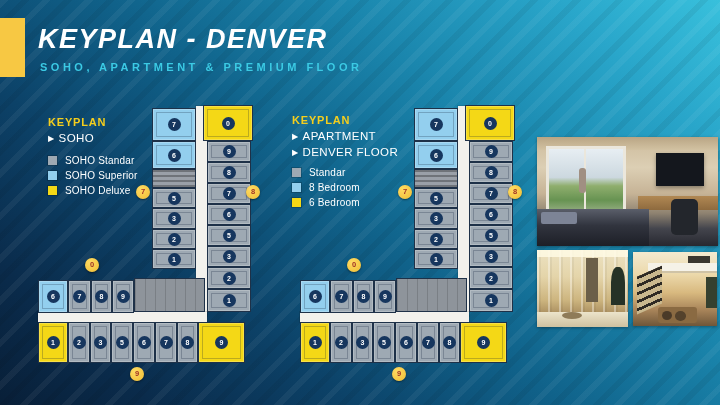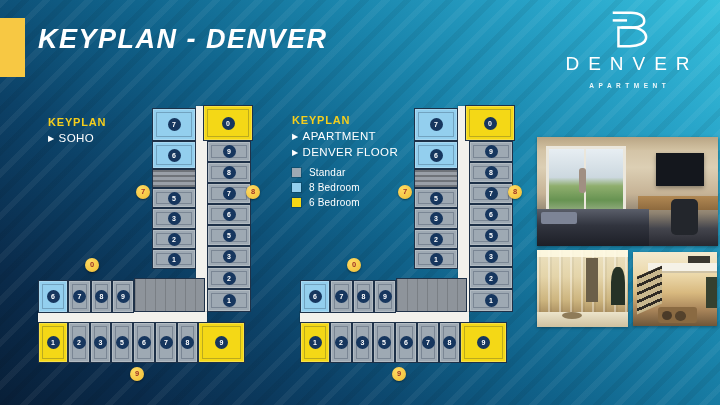--- a/index.html
+++ b/index.html
@@ -55,38 +55,42 @@
   .ph{position:absolute;}
 </style>
 </head>
 <body>
 
 <div class="slide">
   <div class="stripes"></div>
 
   <div class="corner-square"></div>
   <div class="title">KEYPLAN - DENVER</div>
-
-  <div class="logo">
-    <svg width="46" height="42" viewBox="0 0 48 44">
-      <g fill="none" stroke="#ffffff" stroke-width="2.6">
-        <path d="M8 5 H27 C38 5 41 10 41 13.5 C41 18.5 34 20.5 26 20.5 H17"></path>
-        <path d="M8 13 H23"></path>
-        <path d="M14 20.5 H27 C38 20.5 43 26 43 30.5 C43 37 35 40 26 40 H14 V20.5 Z"></path>
-      </g>
-    </svg>
-    <div class="logo-name">DENVER</div>
-    <div class="logo-tag">APARTMENT</div>
-  </div>
+  <div class="subtitle">SOHO, APARTMENT &amp; PREMIUM FLOOR</div>
+
 
   <div class="legend" style="left:48px;top:116px;">
     <div class="legend-heading">KEYPLAN</div>
     <div class="legend-nav">
       <span class="arr">▶</span>
       <span>SOHO</span>
+    </div>
+    <div class="swatches">
+      <div class="swatch-row">
+        <span class="swatch sw-std"></span>
+        <span class="swatch-label">SOHO Standar</span>
+      </div>
+      <div class="swatch-row">
+        <span class="swatch sw-sup"></span>
+        <span class="swatch-label">SOHO Superior</span>
+      </div>
+      <div class="swatch-row">
+        <span class="swatch sw-dlx"></span>
+        <span class="swatch-label">SOHO Deluxe</span>
+      </div>
     </div>
   </div>
 
   <div class="legend" style="left:292px;top:114px;">
     <div class="legend-heading">KEYPLAN</div>
     <div class="legend-nav">
       <span class="arr">▶</span>
       <span>APARTMENT</span>
     </div>
     <div class="legend-nav">

